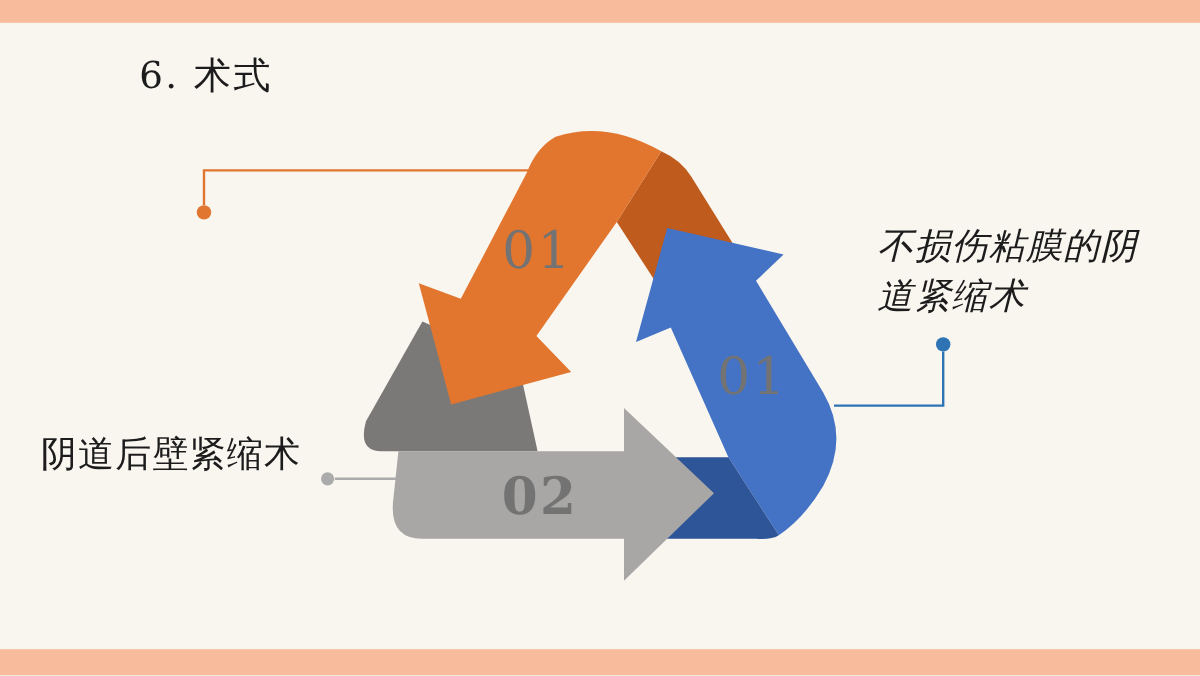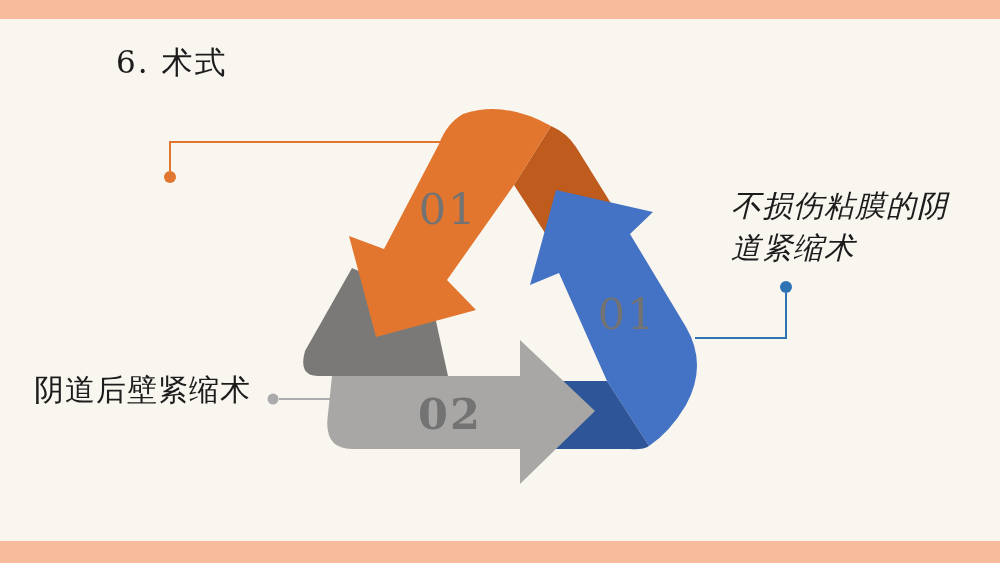--- a/index.html
+++ b/index.html
@@ -37,21 +37,21 @@
   }
 
   .step-label {
     position: absolute;
     font-size: 30px;
     line-height: 42px;
     white-space: pre-line;
     letter-spacing: 1px;
   }
   .step-label.left   { left: 56px;  top: 196px; }
-  .step-label.bottom { left: 34px;  top: 369px; }
+  .step-label.bottom { left: 34px;  top: 358px; }
   .step-label.right  { left: 731px; top: 185px; font-style: italic; }
 
   .step-number {
     position: absolute;
     transform: translate(-50%, -50%);
     font-size: 43px;
     letter-spacing: 2px;
     color: #737373;
   }
   .step-number.n1 { left: 448px; top: 209px; }

